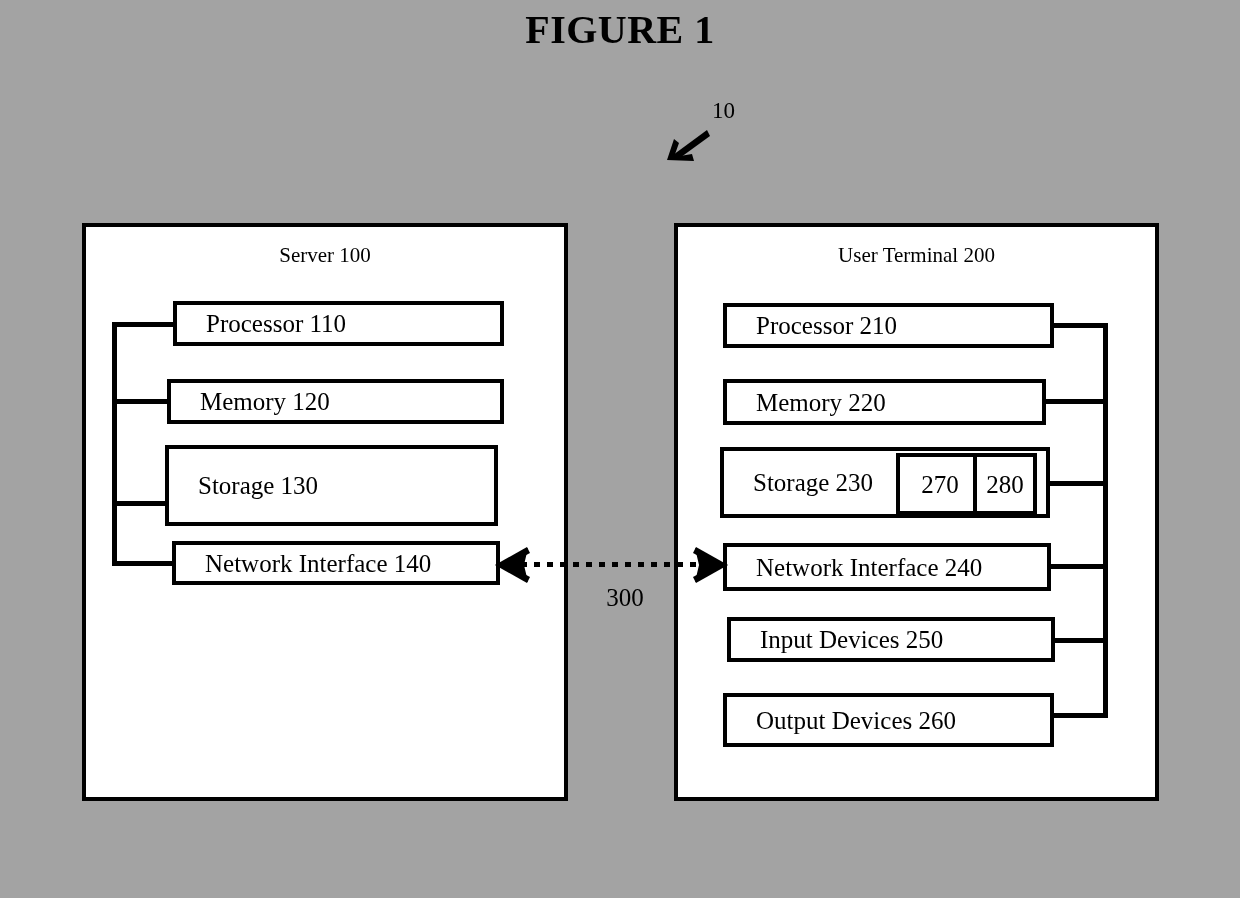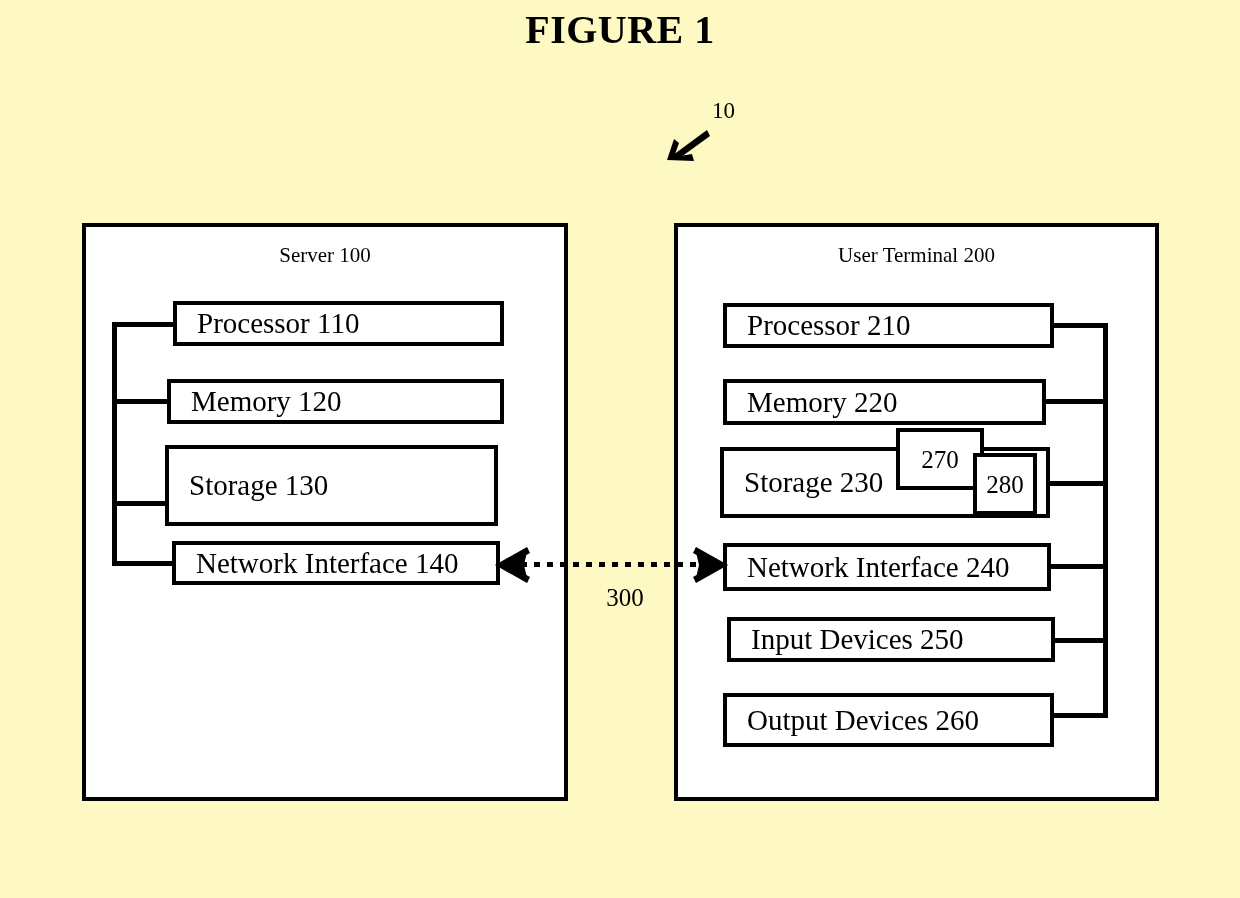--- a/index.html
+++ b/index.html
@@ -8,21 +8,21 @@
     background: #ffffff;
   }
   body {
     font-family: "Liberation Serif", "DejaVu Serif", serif;
     color: #000000;
   }
   #page {
     position: relative;
     width: 1240px;
     height: 898px;
-    background: #fef9c3;
+    background: #a3a3a3;
     overflow: hidden;
   }
   
   #figure-title {
     position: absolute;
     left: 0;
     top: 6px;
     width: 1240px;
     text-align: center;
     font-size: 40px;
@@ -65,24 +65,24 @@
   
   .comp-box {
     position: absolute;
     border: 4px solid #000000;
     box-sizing: border-box;
     background: #ffffff;
     display: flex;
     align-items: center;
   }
   .comp-label {
-    font-size: 29px;
+    font-size: 25px;
     line-height: 1;
     white-space: nowrap;
-    padding-left: 20px;
+    padding-left: 29px;
   }
   .comp-box.tall .comp-label { align-self: center; }
 
   
   #box-processor-110 { left: 173px; top: 301px; width: 331px; height: 45px; }
   #box-memory-120    { left: 167px; top: 379px; width: 337px; height: 45px; }
   #box-storage-130   { left: 165px; top: 445px; width: 333px; height: 81px; }
   #box-network-140   { left: 172px; top: 541px; width: 328px; height: 44px; }
 
   
@@ -98,21 +98,21 @@
     position: absolute;
     border: 4px solid #000000;
     box-sizing: border-box;
     background: #ffffff;
     display: flex;
     align-items: center;
     justify-content: center;
     font-size: 25px;
     line-height: 1;
   }
-  #box-270 { left: 896px; top: 428px; width: 88px; height: 62px; justify-content: center; }
+  #box-270 { left: 896px; top: 453px; width: 88px; height: 62px; justify-content: center; }
   #box-280 { left: 973px; top: 453px; width: 64px; height: 62px; }
 
   
   .bus-v, .bus-h {
     position: absolute;
     background: #000000;
   }
   .bus-v { width: 5px; }
   .bus-h { height: 5px; }
 

